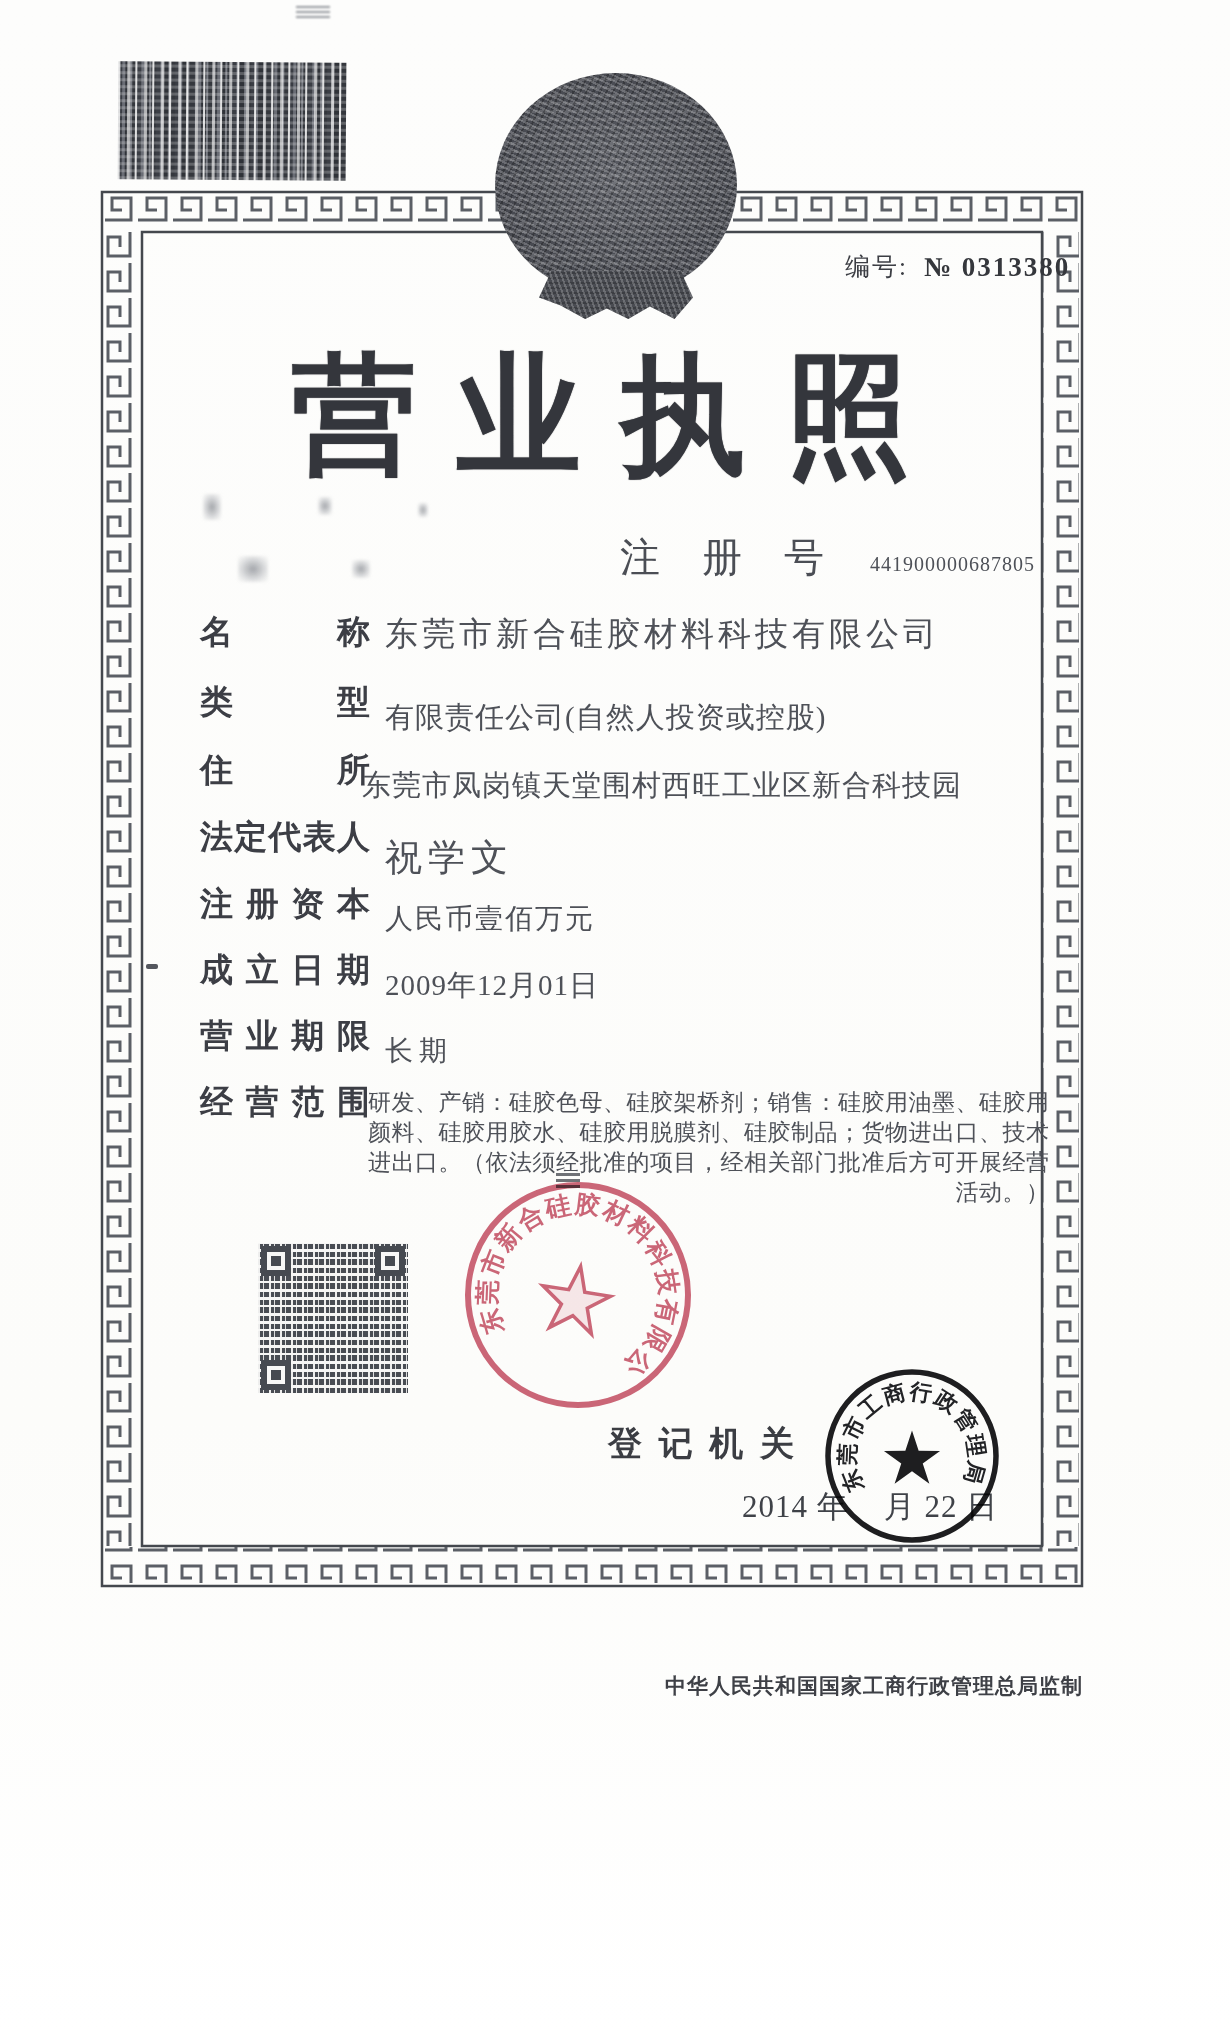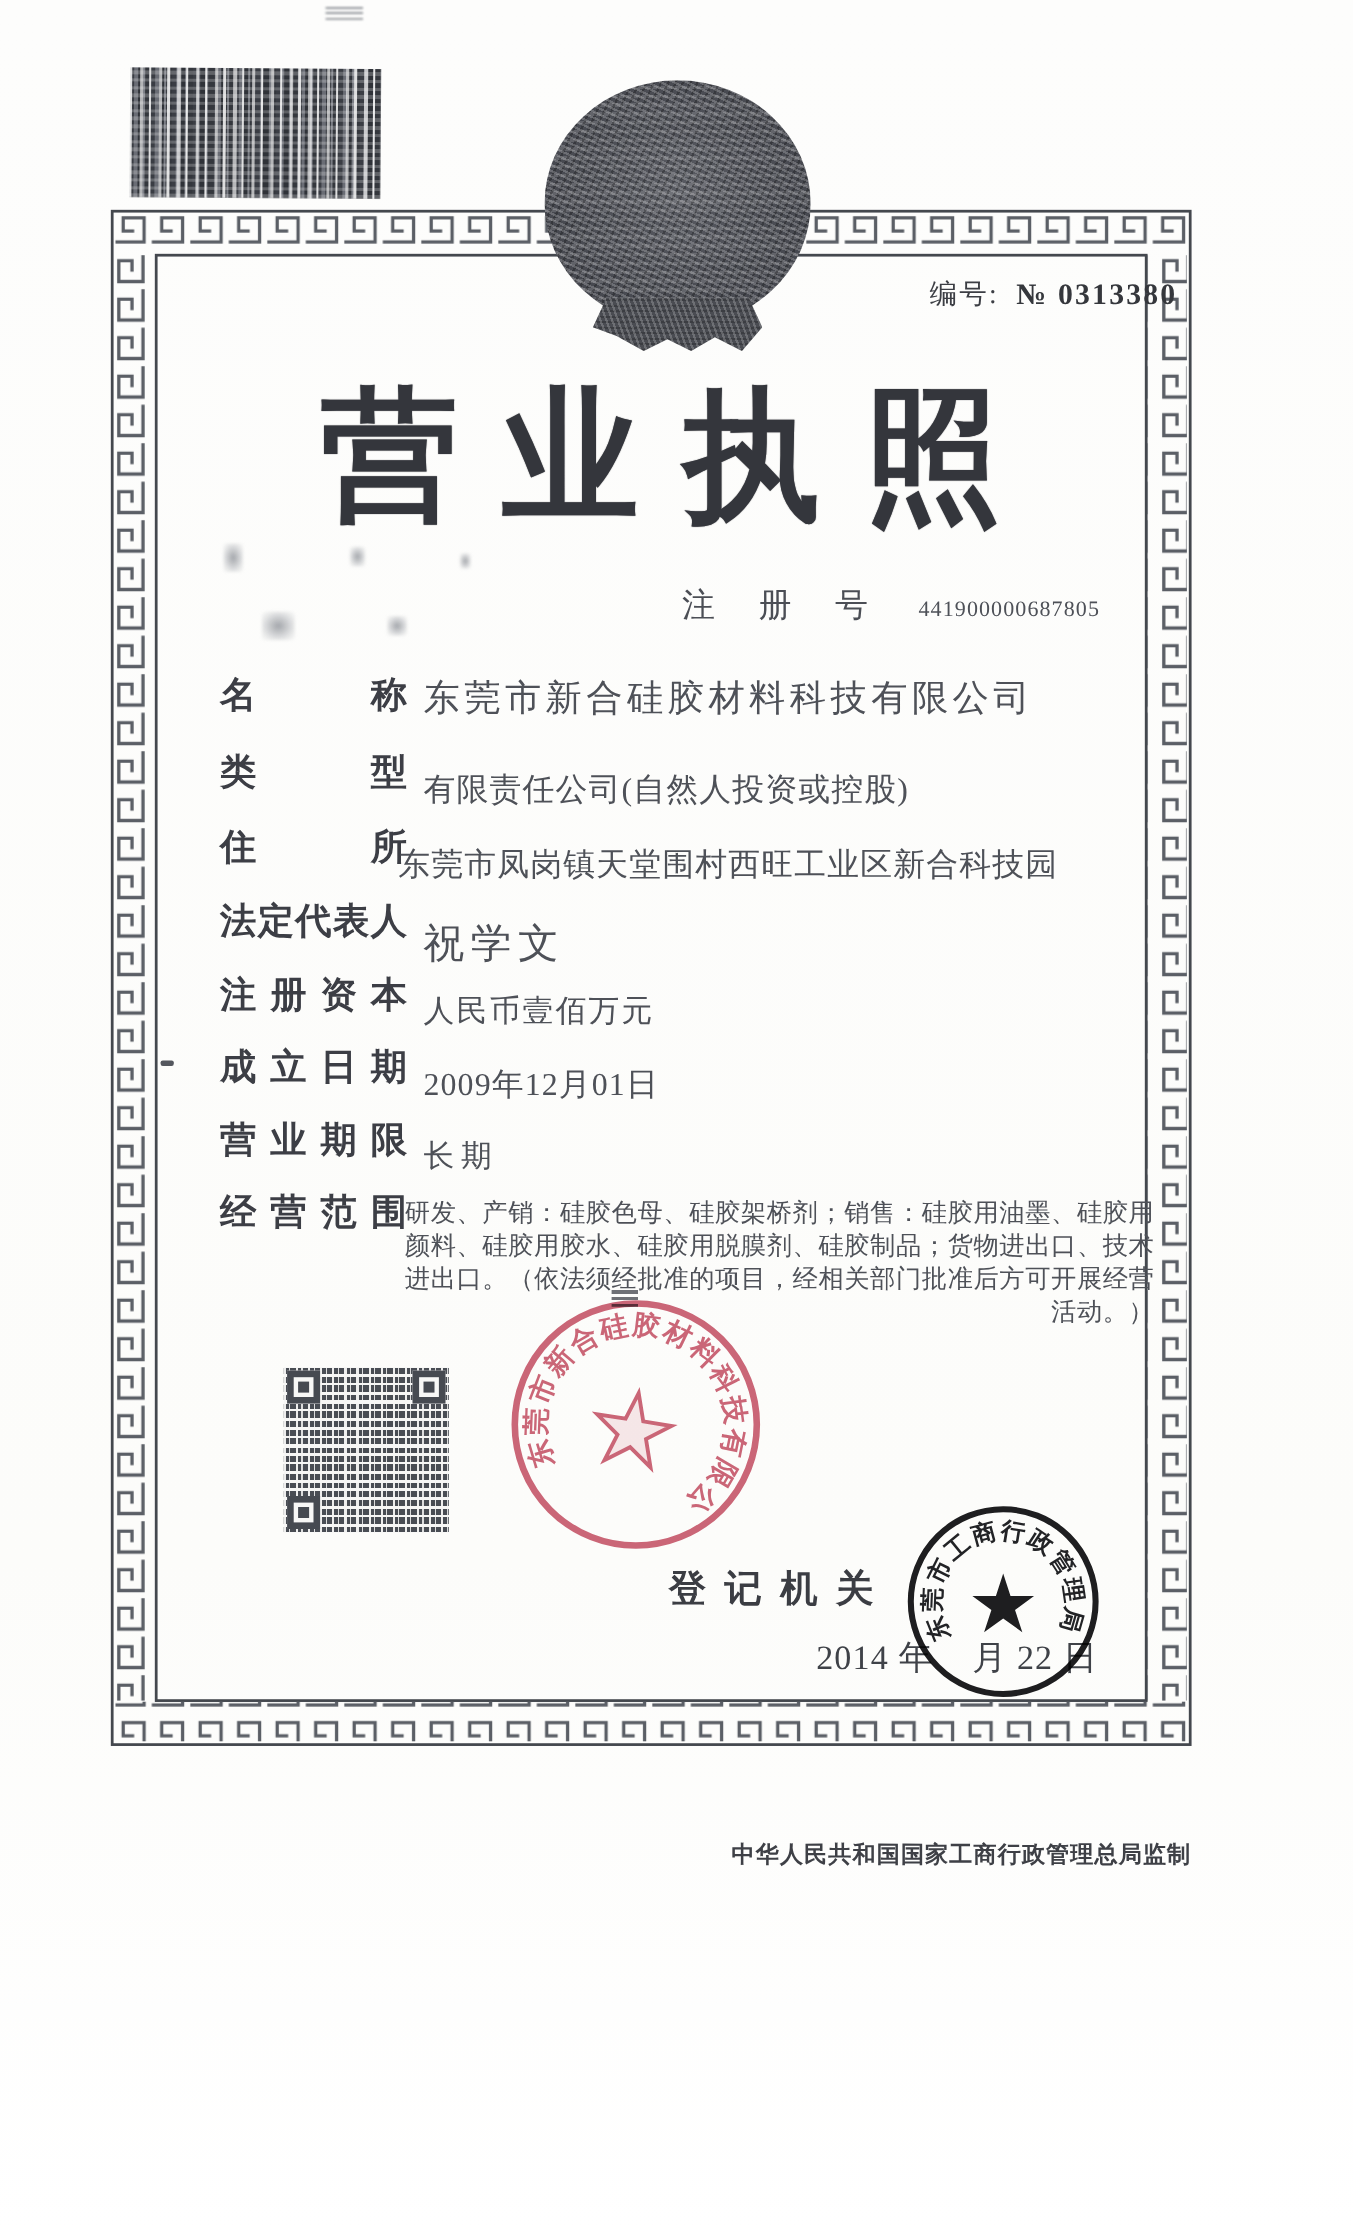--- a/index.html
+++ b/index.html
@@ -49,21 +49,21 @@
   .title{
     position:absolute;left:292px;top:340px;width:618px;z-index:2;
     display:flex;justify-content:space-between;
     font-family:"Liberation Sans", sans-serif;font-weight:900;
     font-size:124px;line-height:150px;color:#34363c;
     transform:scaleY(1.05);
     text-shadow:0 0 1px rgba(40,40,45,.8);
   }
 
   .regno{position:absolute;left:620px;top:530px;z-index:2;display:flex;gap:30px;align-items:baseline;color:#4b4e55;}
-  .regno .lbl{font-size:30px;letter-spacing:16px;white-space:nowrap;}
+  .regno .lbl{font-size:40px;letter-spacing:16px;white-space:nowrap;}
   .regno .num{font-size:20px;letter-spacing:1px;color:#4e5158;font-family:Liberation Serif, serif;}
 
   
   .row{position:absolute;left:200px;width:880px;z-index:2;}
   .row .flabel{
     position:absolute;left:0;top:0;width:170px;
     display:flex;justify-content:space-between;
     font-size:33px;font-weight:600;color:#3c3e45;
   }
   .row .fvalue{position:absolute;left:185px;top:18px;color:#4e5158;white-space:pre;}

